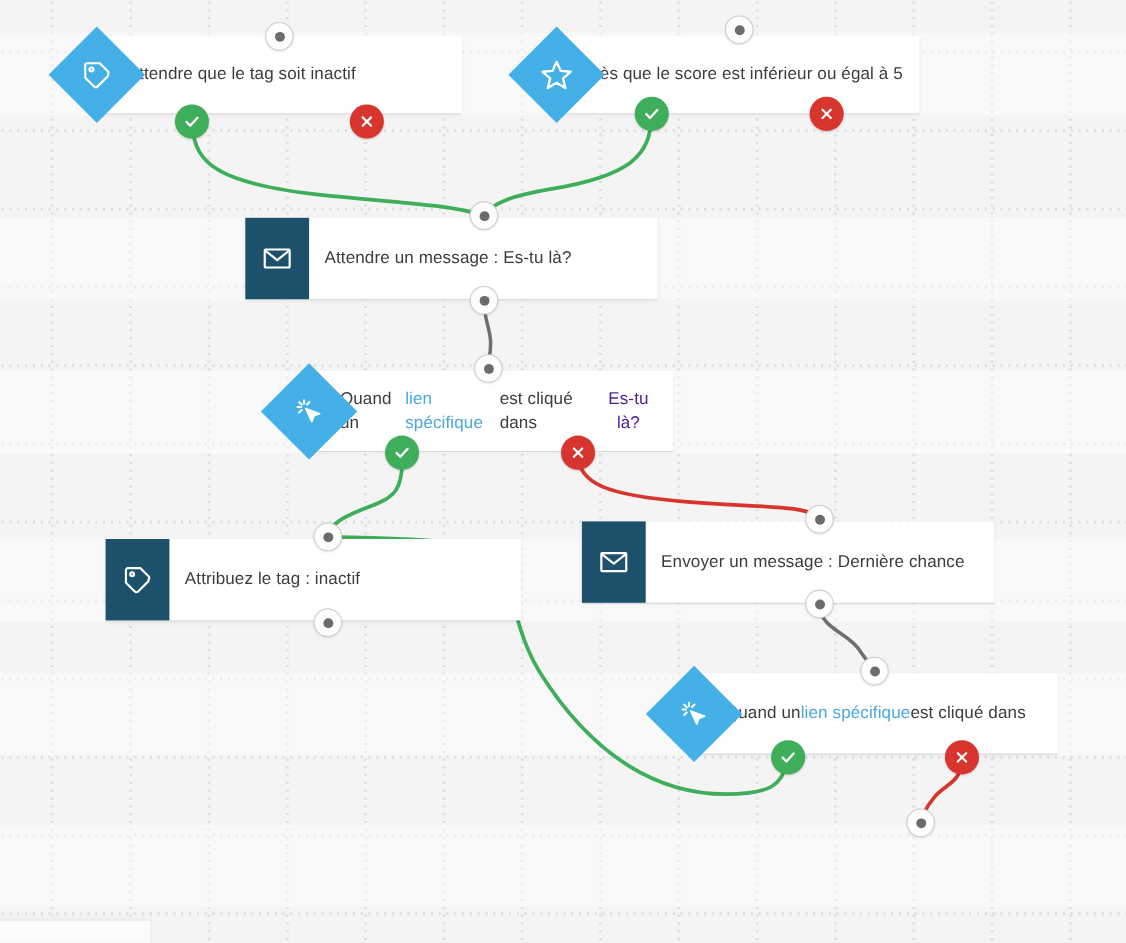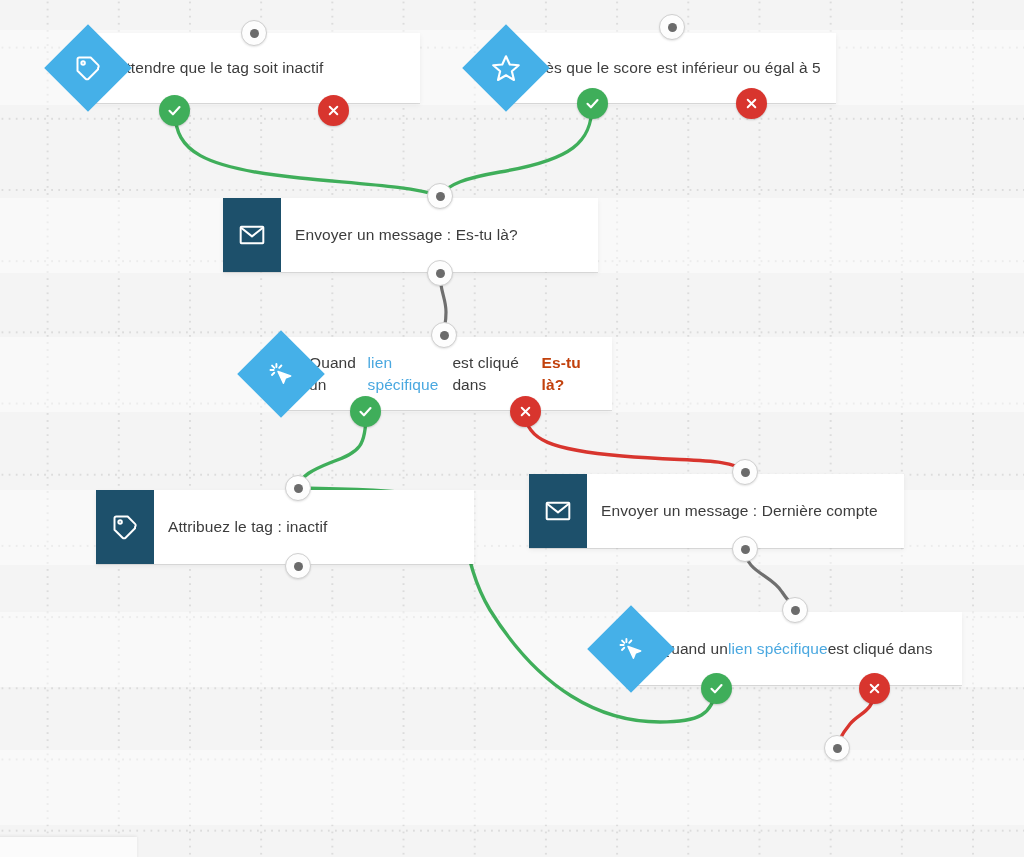--- a/index.html
+++ b/index.html
@@ -92,21 +92,21 @@
     border-radius: 50%;
     display: flex; align-items: center; justify-content: center;
     box-shadow: 0 1px 2px rgba(0,0,0,.18);
     color: #fff;
   }
   .badge.ok  { background: #3fae5a; }
   .badge.no  { background: #d8352e; }
   .badge svg { display: block; }
 
   .link-blue { color: #4aa8e0; }
-  .bold { font-weight: bold; color: #c2410c; }
+  .bold { font-weight: normal; color: #4c1d95; text-align: center; }
 
   
   #bottom-panel {
     position: absolute;
     left: -8px; bottom: -6px;
     width: 145px; height: 26px;
     background: #fbfbfb;
     box-shadow: 0 -1px 3px rgba(0,0,0,0.07);
   }
 </style>
@@ -182,21 +182,21 @@
       </svg>
   </div>
 
   <div class="node" style="left:223px; top:198px; width:375px; height:74px;">
     <div class="icon-square">
       <svg width="28" height="28" viewBox="0 0 24 24" fill="none" stroke="#ffffff" stroke-width="1.7" stroke-linejoin="round">
         <rect x="2.3" y="5" width="19.4" height="14" rx="0.6"></rect>
         <path d="M2.4 5.6 12 13.2 21.6 5.6"></path>
       </svg>
     </div>
-    <div class="node-label">Envoyer un message : Es-tu là?</div>
+    <div class="node-label">Attendre un message : Es-tu là?</div>
   </div>
   <div class="dot" style="left:427px; top:183px;"></div>
   <div class="dot" style="left:427px; top:260px;"></div>
 
   <div class="node with-diamond" style="left:281px; top:337px; width:331px; height:73px;">
     <div class="diamond">
       <svg width="29" height="29" viewBox="0 0 24 24" fill="none" stroke="#ffffff" stroke-width="1.6" stroke-linecap="round" stroke-linejoin="round">
         <path d="M9.5 9.3 20 13.1l-4.3 1.6-1.7 4.4z" fill="#ffffff" stroke="#ffffff" stroke-width="1.2"></path>
         <path d="M8.2 3.1v2.6M3.3 8.1h2.6M4.6 4.5l1.9 1.9M12.3 4.4l-1.8 1.9M4.5 12.2l1.9-1.8"></path>
       </svg>
@@ -232,21 +232,21 @@
   <div class="dot" style="left:285px; top:475px;"></div>
   <div class="dot" style="left:285px; top:553px;"></div>
 
   <div class="node" style="left:529px; top:474px; width:375px; height:74px;">
     <div class="icon-square">
       <svg width="28" height="28" viewBox="0 0 24 24" fill="none" stroke="#ffffff" stroke-width="1.7" stroke-linejoin="round">
         <rect x="2.3" y="5" width="19.4" height="14" rx="0.6"></rect>
         <path d="M2.4 5.6 12 13.2 21.6 5.6"></path>
       </svg>
     </div>
-    <div class="node-label">Envoyer un message : Dernière compte</div>
+    <div class="node-label">Envoyer un message : Dernière chance</div>
   </div>
   <div class="dot" style="left:732px; top:459px;"></div>
   <div class="dot" style="left:732px; top:536px;"></div>
 
   <div class="node with-diamond" style="left:631px; top:612px; width:331px; height:73px;">
     <div class="diamond">
       <svg width="29" height="29" viewBox="0 0 24 24" fill="none" stroke="#ffffff" stroke-width="1.6" stroke-linecap="round" stroke-linejoin="round">
         <path d="M9.5 9.3 20 13.1l-4.3 1.6-1.7 4.4z" fill="#ffffff" stroke="#ffffff" stroke-width="1.2"></path>
         <path d="M8.2 3.1v2.6M3.3 8.1h2.6M4.6 4.5l1.9 1.9M12.3 4.4l-1.8 1.9M4.5 12.2l1.9-1.8"></path>
       </svg>

